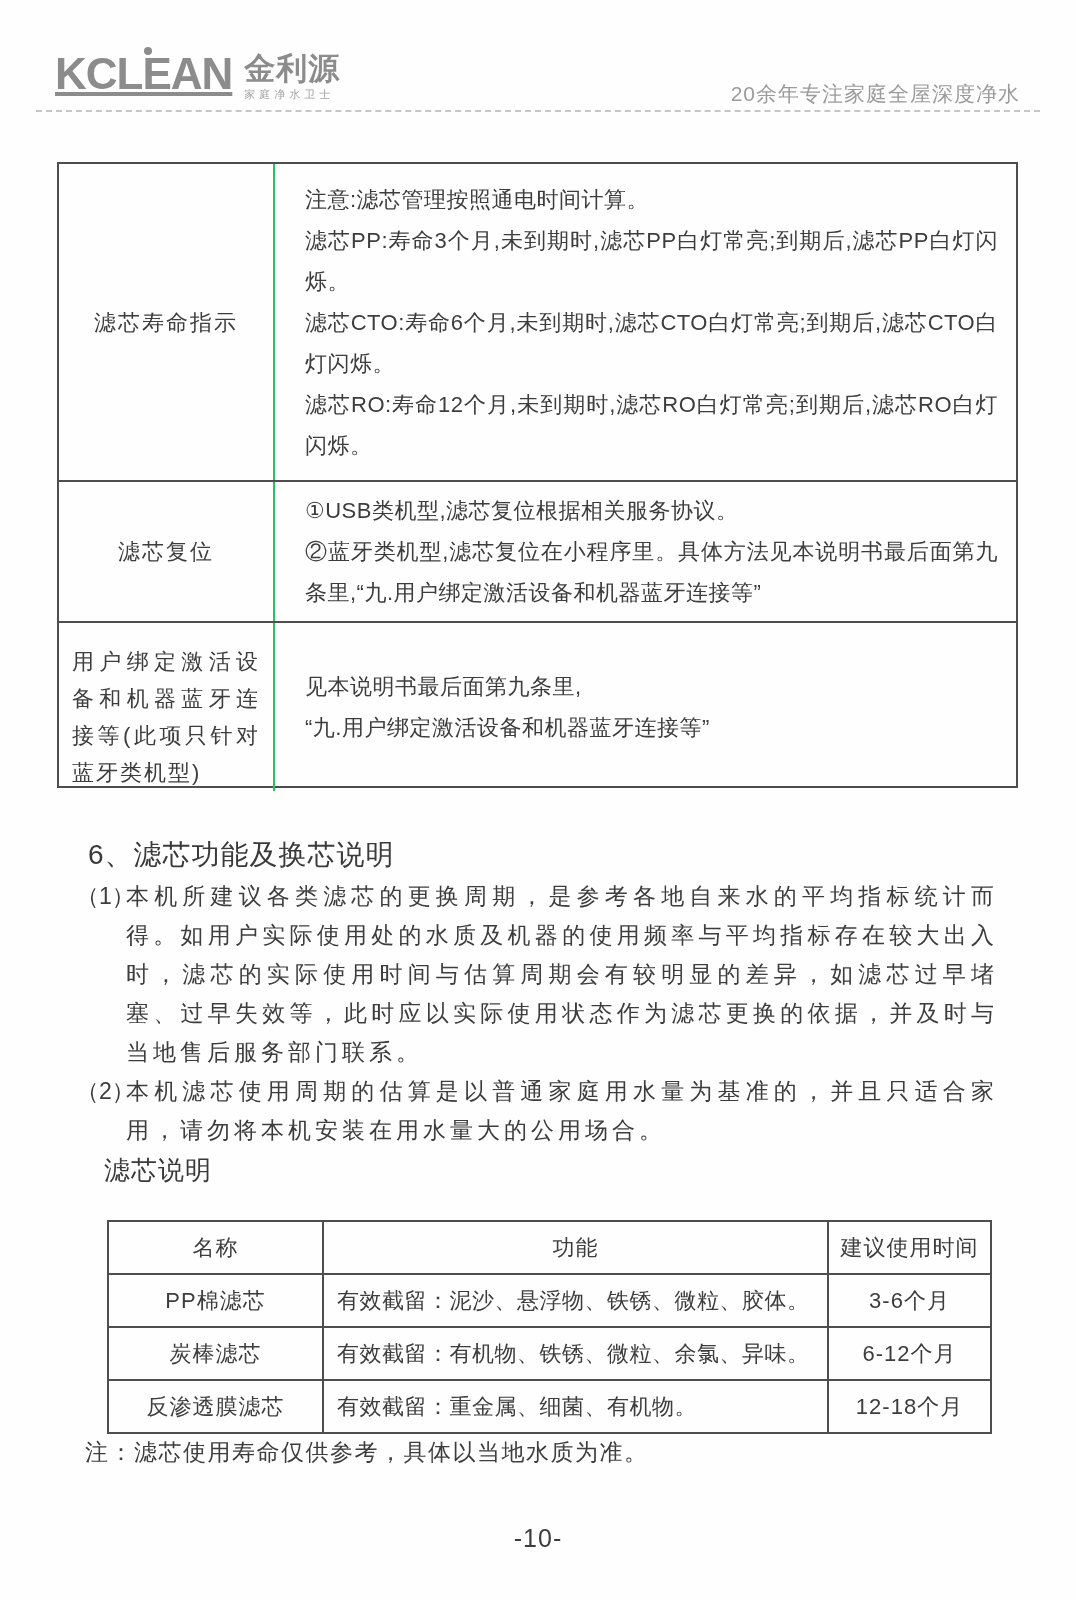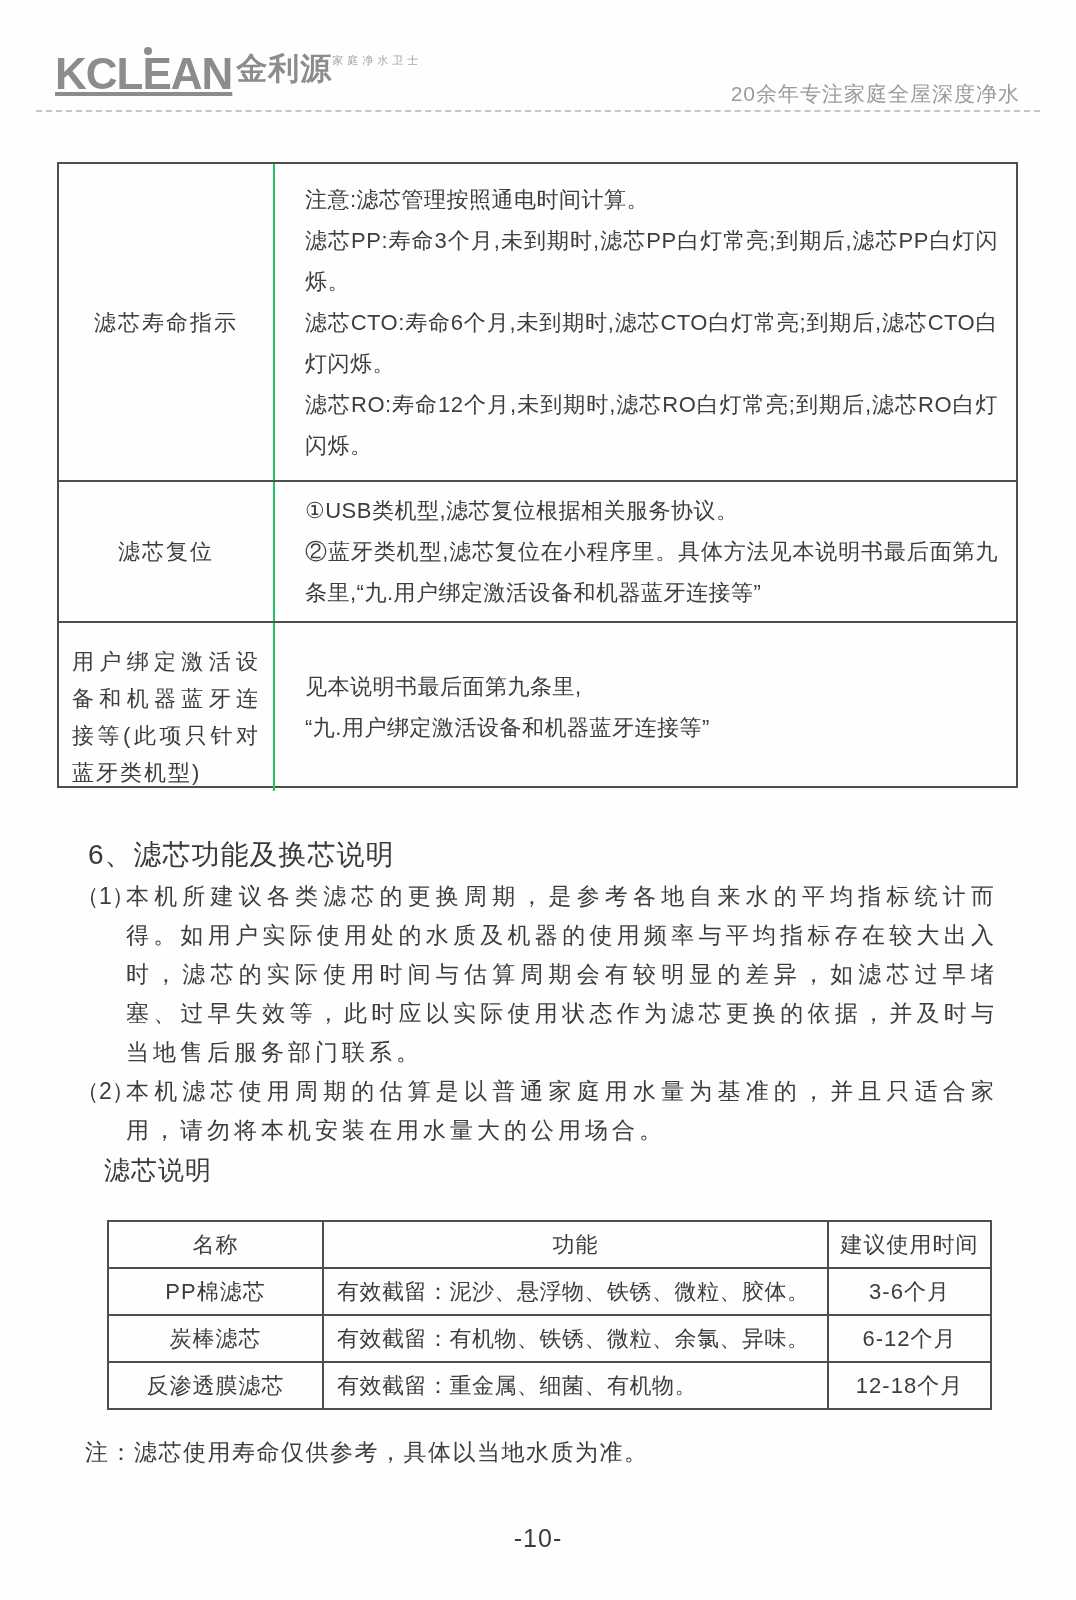--- a/index.html
+++ b/index.html
@@ -13,21 +13,21 @@
   
   .logo { position:absolute; left:55px; top:50px; display:flex; align-items:flex-start; }
   .logo-latin {
     position:relative; font-size:44px; font-weight:bold; color:#8c8c8c;
     letter-spacing:-1px; line-height:48px;text-decoration:underline;
   }
   .logo-dot {
     position:absolute; left:89px; top:-3px; width:8px; height:8px;
     border-radius:50%; background:#8c8c8c;
   }
-  .logo-cn { display:flex; margin-left:4px; margin-top:2px; }
+  .logo-cn { display:flex; flex-direction:column; margin-left:12px; margin-top:2px; }
   .logo-cn-main { font-size:31px; font-weight:bold; color:#8c8c8c; line-height:34px; letter-spacing:1px; }
   .logo-cn-sub { font-size:11px; color:#a3a3a3; letter-spacing:4px; margin-top:1px; }
   .tagline { position:absolute; right:56px; top:80px; font-size:21px; color:#9b9b9b; letter-spacing:1px; }
   .dashed-rule { position:absolute; left:36px; right:36px; top:110px; border-top:2px dashed #c6c6c6; }
 
   
   .spec-table { position:absolute; left:57px; top:162px; width:961px; border:2px solid #4e4e4e; }
   .sp-row { display:grid; grid-template-columns:216px 1fr; }
   .sp-row + .sp-row { border-top:2px solid #4e4e4e; }
   .sp-row.r1 { height:316px; }
@@ -52,21 +52,21 @@
   
   .table-title { position:absolute; left:104px; top:1153px; font-size:26px; font-weight:400; color:#3a3a3a; letter-spacing:1px; }
   .filter-table {
     position:absolute; left:107px; top:1220px; width:883px;
     border-collapse:collapse; table-layout:fixed;
   }
   .filter-table col.c1 { width:215px; }
   .filter-table col.c2 { width:505px; }
   .filter-table col.c3 { width:163px; }
   .filter-table th, .filter-table td {
-    border:2px solid #4e4e4e; height:47px; font-size:22px; font-weight:400;
+    border:2px solid #4e4e4e; height:53px; font-size:22px; font-weight:400;
     text-align:center; letter-spacing:1px;
   }
   .filter-table td.fn { text-align:left; padding:0 8px 0 13px; letter-spacing:0.5px; }
 
   .note { position:absolute; left:85px; top:1437px; font-size:23px; letter-spacing:1.5px; }
   .page-number { position:absolute; left:0; top:1524px; width:100%; text-align:center; font-size:25px; color:#3d3d3d; letter-spacing:1px; }
 </style>
 </head>
 <body>
 

